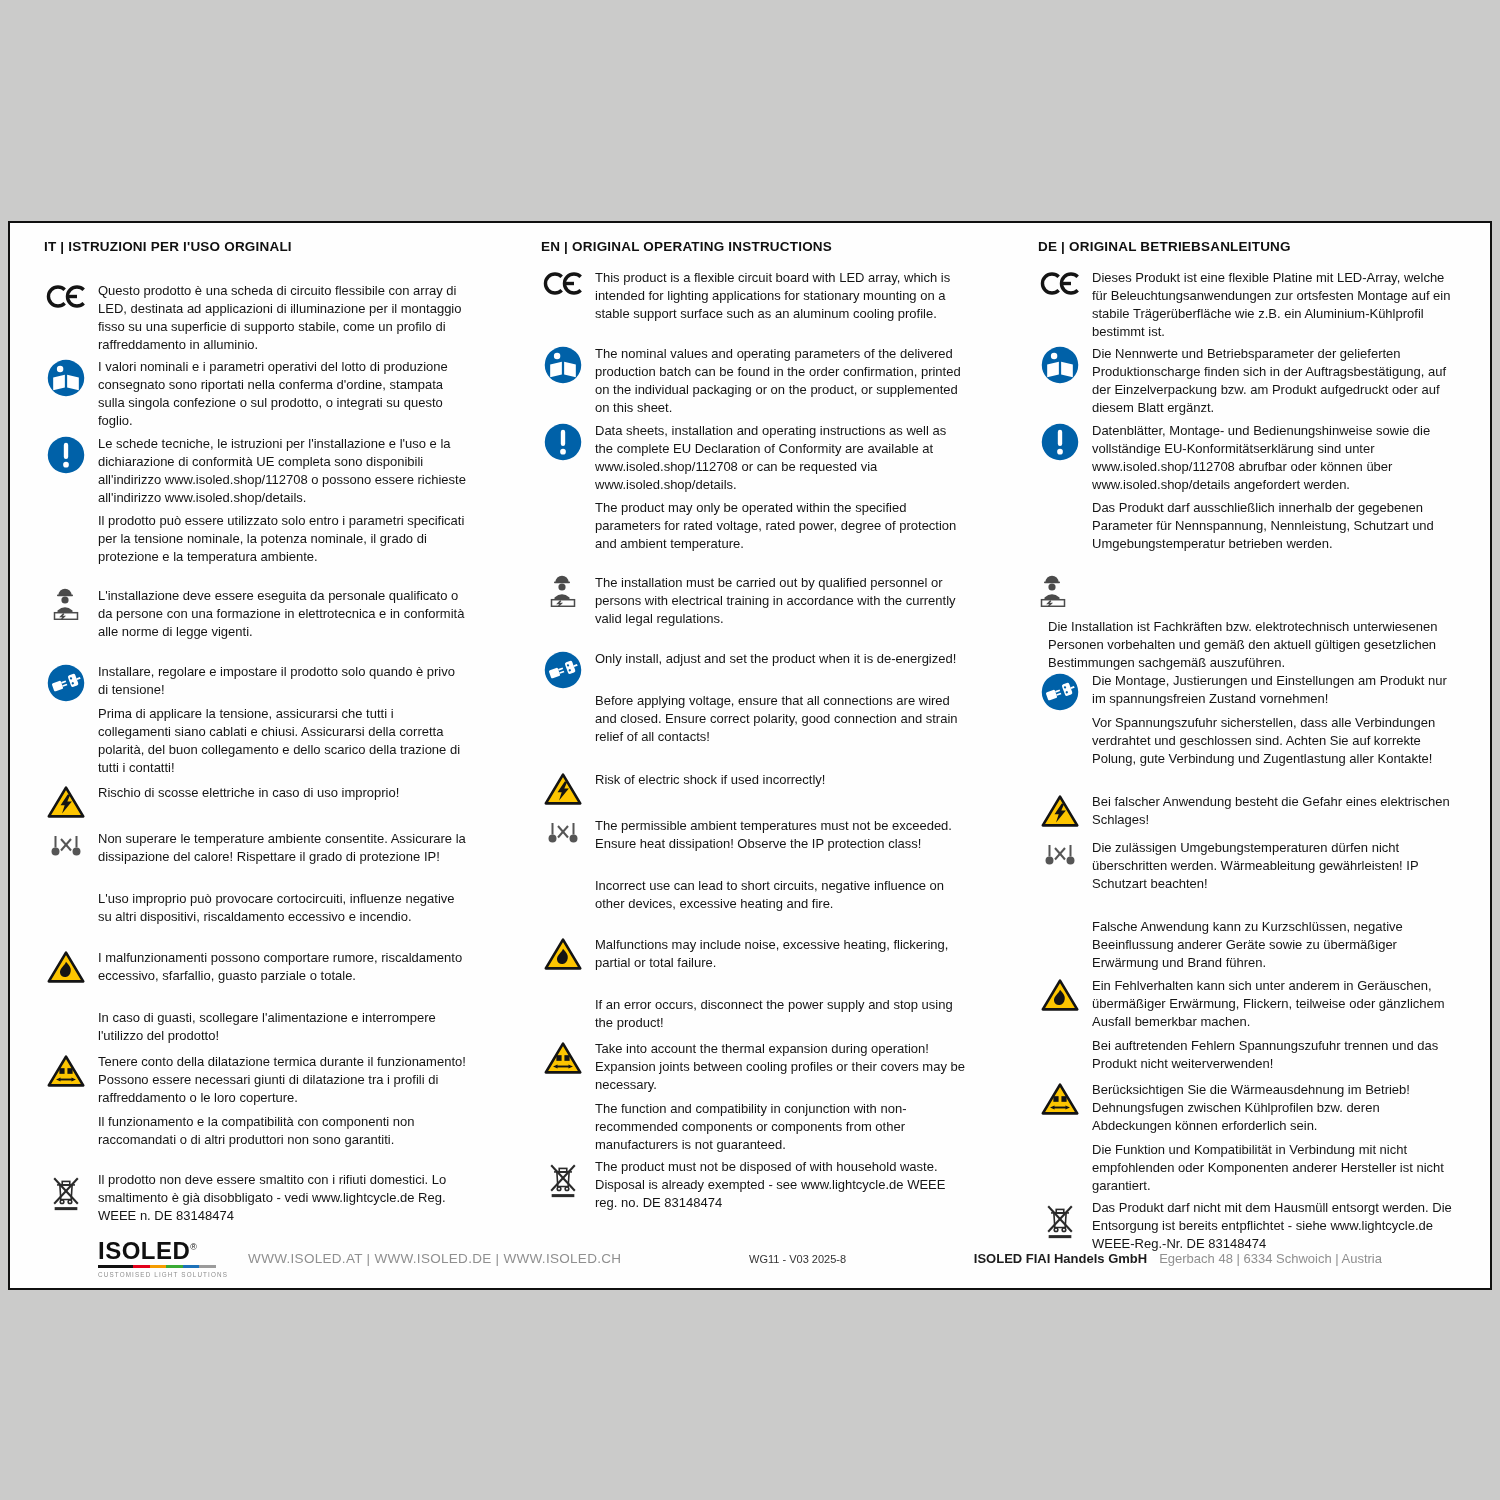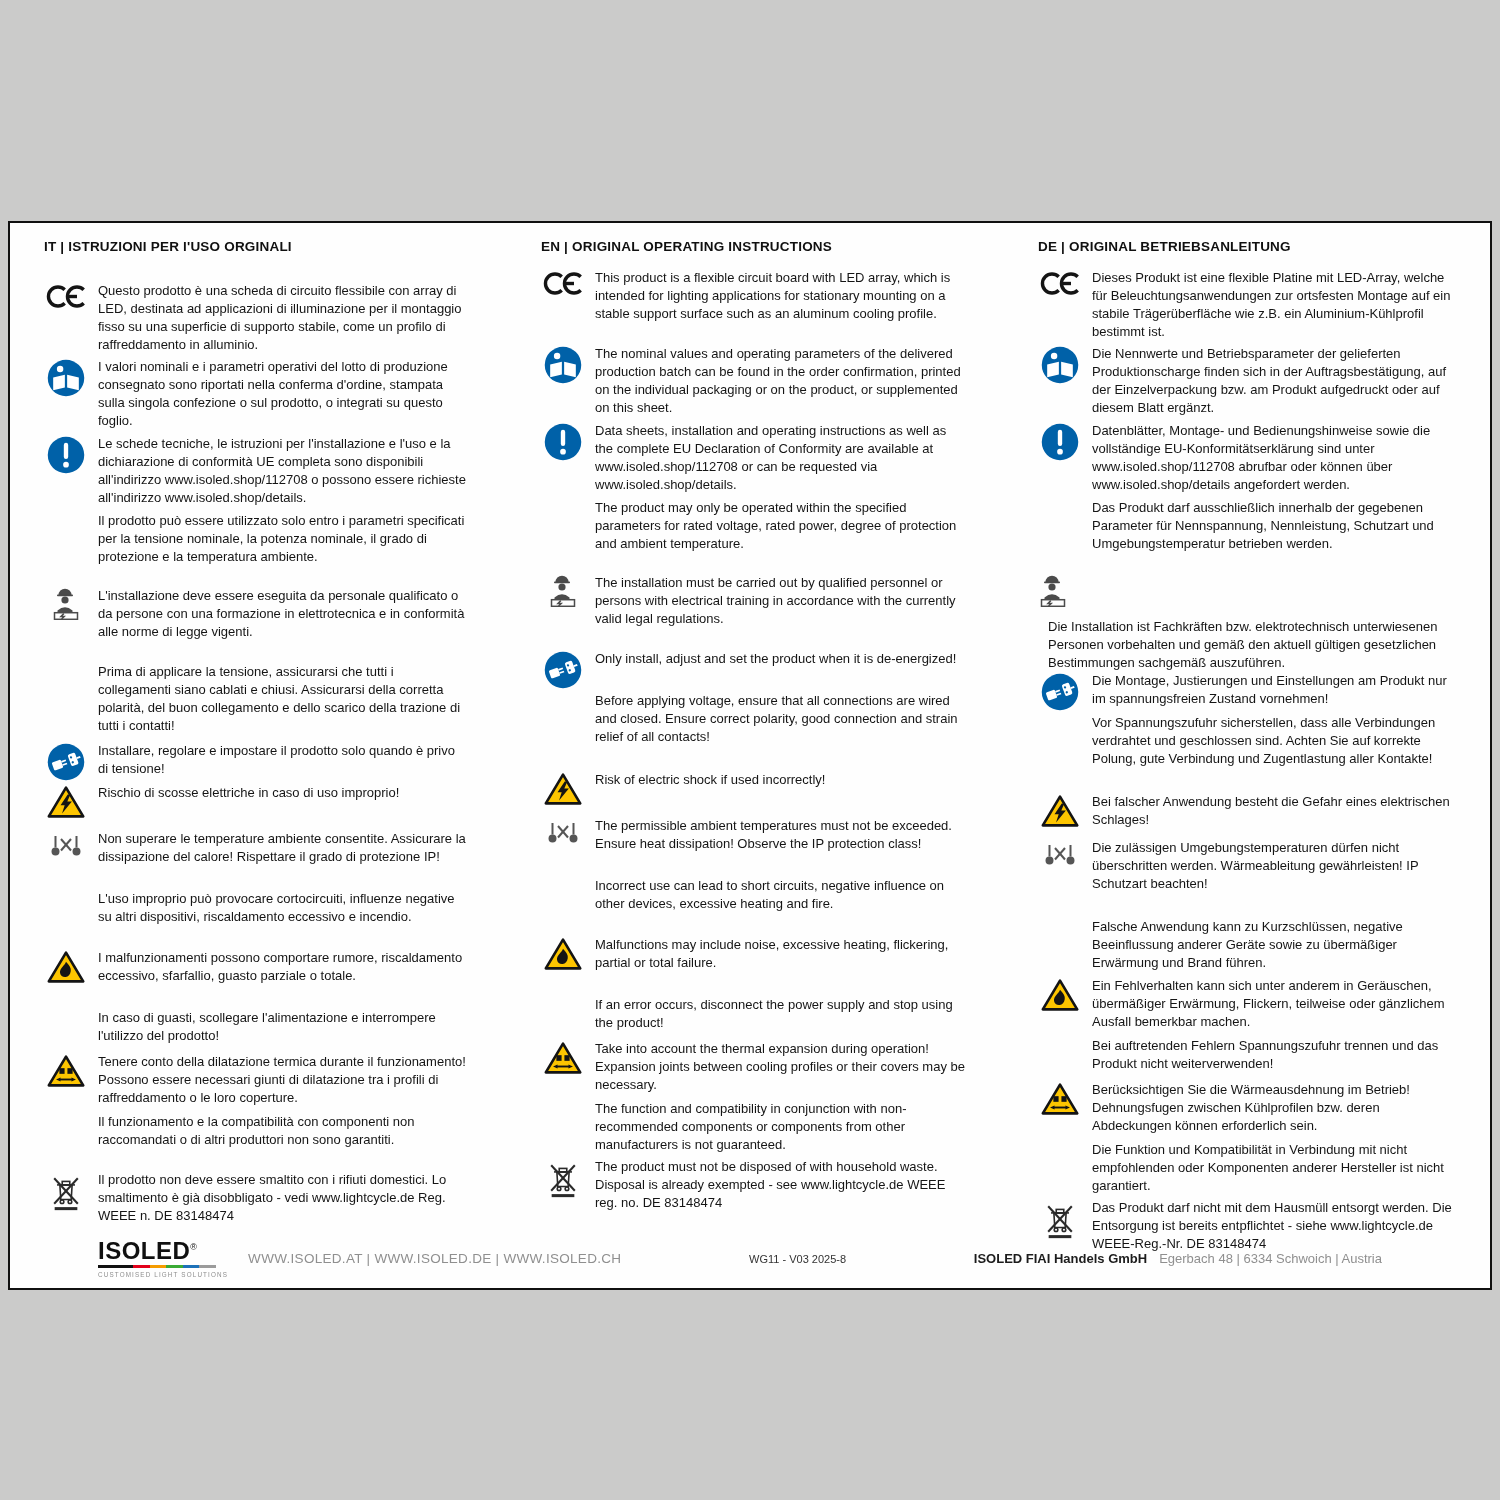--- a/index.html
+++ b/index.html
@@ -79,40 +79,40 @@
                   <path d="M6.5 22.5 q7.5 -6.5 15 0 l0 2 h-15 z"></path>
                 </g>
                 <g fill="none" stroke="#4b4b4b" stroke-width="1.5">
                   <rect x="3.5" y="24.7" width="23" height="6.6"></rect>
                   <path d="M12.8 25.6 l-2.8 2.8 h3.2 l-2.6 2.6"></path>
                 </g>
               </svg>
             </div>
             <div class="text-cell">L'installazione deve essere eseguita da personale qualificato o da persone con una formazione in elettrotecnica e in conformità alle norme di legge vigenti.</div>
           </div>
-          <div class="row" style="min-height: 79px;">
-            <div class="icon-cell"></div>
-            <div class="text-cell">Prima di applicare la tensione, assicurarsi che tutti i collegamenti siano cablati e chiusi. Assicurarsi della corretta polarità, del buon collegamento e dello scarico della trazione di tutti i contatti!</div>
-          </div>
           <div class="row" style="min-height: 42px;">
             <div class="icon-cell">
               <svg width="38" height="38" viewBox="0 0 40 40">
                 <circle cx="20" cy="20" r="19.2" fill="#0061a8"></circle>
                 <g transform="rotate(-20 20 20)">
                   <rect x="5.5" y="15.5" width="10" height="9" rx="1.5" fill="#fff"></rect>
                   <rect x="15.5" y="17.3" width="5" height="1.8" fill="#fff"></rect>
                   <rect x="15.5" y="20.9" width="5" height="1.8" fill="#fff"></rect>
                   <rect x="24" y="13.5" width="8" height="13" rx="2" fill="#fff"></rect>
                   <circle cx="26.6" cy="17.3" r="1.2" fill="#0061a8"></circle>
                   <circle cx="26.6" cy="22.7" r="1.2" fill="#0061a8"></circle>
                   <rect x="32" y="19" width="4" height="2" fill="#fff"></rect>
                 </g>
               </svg>
             </div>
             <div class="text-cell">Installare, regolare e impostare il prodotto solo quando è privo di tensione!</div>
+          </div>
+          <div class="row" style="min-height: 79px;">
+            <div class="icon-cell"></div>
+            <div class="text-cell">Prima di applicare la tensione, assicurarsi che tutti i collegamenti siano cablati e chiusi. Assicurarsi della corretta polarità, del buon collegamento e dello scarico della trazione di tutti i contatti!</div>
           </div>
           <div class="row" style="min-height: 46px;">
             <div class="icon-cell">
               <svg width="38" height="34" viewBox="0 0 40 36">
                 <path d="M20 2.8 L38.2 33.2 H1.8 Z" fill="#fdc500" stroke="#141414" stroke-width="2.8" stroke-linejoin="round"></path>
                 <polygon points="21.8,10 14.2,21.5 18.6,21.5 15.8,30.2 26.2,17.5 21.4,17.5 24.6,10" fill="#141414"></polygon>
               </svg>
             </div>
             <div class="text-cell">Rischio di scosse elettriche in caso di uso improprio!</div>
           </div>

